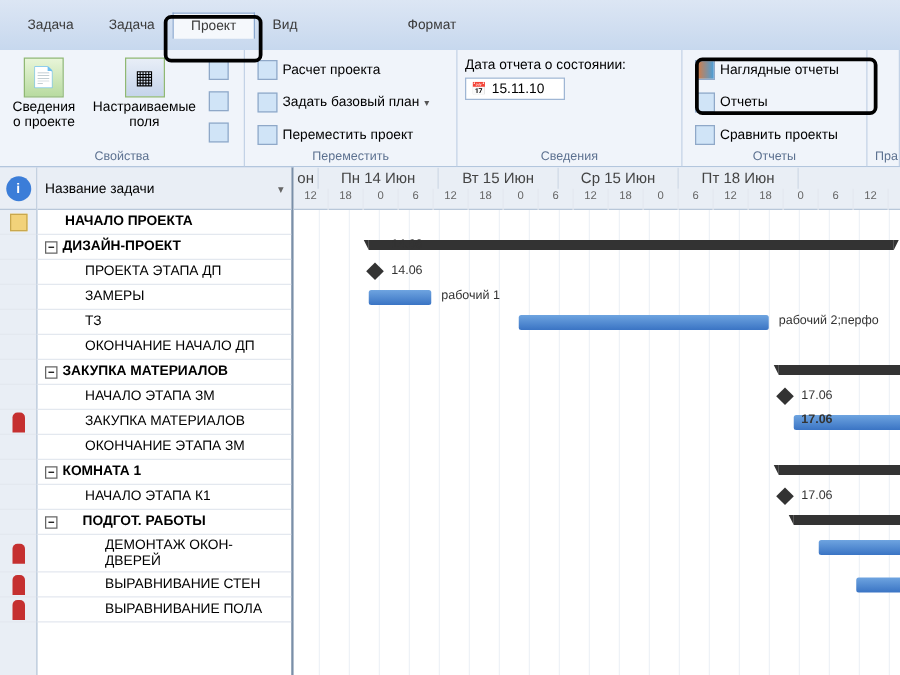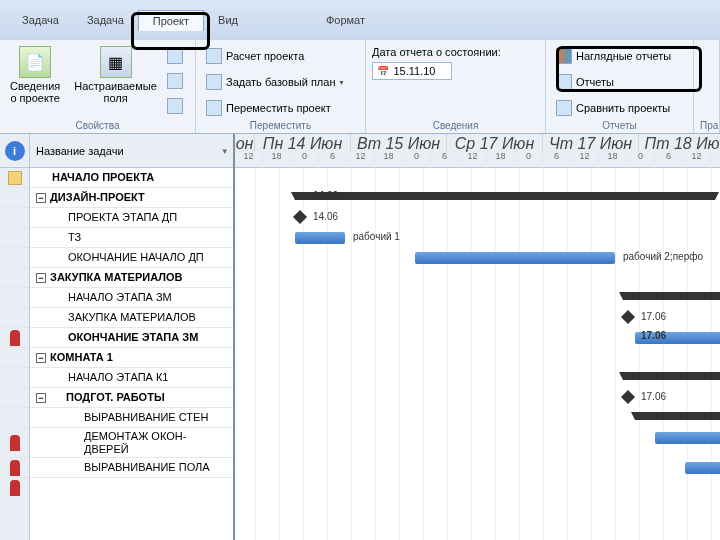--- a/index.html
+++ b/index.html
@@ -25,21 +25,21 @@
 .left-col .flag { width: 14px; height: 14px; margin: 4px auto; background: #f2d27a; border: 1px solid #c9a84e; }
 .left-col .man { width: 10px; height: 16px; margin: 2px auto; background: #c53030; border-radius: 4px 4px 0 0; }
 .task-col { width: 205px; border-right: 2px solid #7a8fa8; }
 .task-header { background: #e9eef5; border-bottom: 1px solid #b8c7d9; padding: 4px 6px; display: flex; justify-content: space-between; align-items: center; height: 34px; }
 .task-row { height: 20px; border-bottom: 1px solid #e3e8ef; padding: 3px 6px 3px 6px; display: flex; align-items: center; white-space: nowrap; overflow: hidden; }
 .task-row.bold { font-weight: bold; }
 .collapse { display: inline-block; width: 10px; height: 10px; border: 1px solid #666; text-align: center; line-height: 8px; font-size: 9px; margin-right: 4px; }
 .gantt { flex: 1; position: relative; overflow: hidden; background: #fff; }
 .gantt-header { height: 34px; background: #e9eef5; border-bottom: 1px solid #b8c7d9; }
 .gh-row { display: flex; height: 17px; }
-.gh-day { border-right: 1px solid #cfd9e6; text-align: center; font-size: 16px; color: #444; padding-top: 1px; font-style: italic; }
+.gh-day { border-right: 1px solid #cfd9e6; text-align: center; font-size: 12px; color: #444; padding-top: 1px; }
 .gh-hour { border-right: 1px solid #e3e8ef; text-align: center; font-size: 9px; color: #666; flex: 0 0 28px; }
 .gantt-body { position: relative; }
 .gantt-grid-v { position: absolute; top: 0; bottom: 0; width: 1px; background: #eef2f7; }
 .bar { position: absolute; height: 12px; background: linear-gradient(#6ea4e0,#3a74c4); border-radius: 2px; }
 .milestone { position: absolute; width: 10px; height: 10px; background: #333; transform: rotate(45deg); }
 .summary { position: absolute; height: 8px; background: #333; }
 .summary::before, .summary::after { content: ''; position: absolute; top: 0; width: 0; height: 0; border-top: 8px solid #333; }
 .summary::before { left: -4px; border-left: 4px solid transparent; }
 .summary::after { right: -4px; border-right: 4px solid transparent; }
 .bar-label { position: absolute; font-size: 10px; color: #333; white-space: nowrap; }
@@ -182,69 +182,71 @@
           <span style="padding-left:16px;white-space:nowrap;line-height:1.1">НАЧАЛО ПРОЕКТА</span>
         </div>
         <div class="task-row bold" style="height: 20px;">
           <span class="collapse">−</span>
           <span style="padding-left:0px;white-space:nowrap;line-height:1.1">ДИЗАЙН-ПРОЕКТ</span>
         </div>
         <div class="task-row" style="height: 20px;">
           <span style="padding-left:32px;white-space:nowrap;line-height:1.1">ПРОЕКТА ЭТАПА ДП</span>
         </div>
         <div class="task-row" style="height: 20px;">
+          <span style="padding-left:32px;white-space:nowrap;line-height:1.1">ЗАМЕРЫ</span>
+        </div>
+        <div class="task-row" style="height: 20px;">
           <span style="padding-left:32px;white-space:nowrap;line-height:1.1">ТЗ</span>
         </div>
         <div class="task-row" style="height: 20px;">
           <span style="padding-left:32px;white-space:nowrap;line-height:1.1">ОКОНЧАНИЕ НАЧАЛО ДП</span>
         </div>
         <div class="task-row bold" style="height: 20px;">
           <span class="collapse">−</span>
           <span style="padding-left:0px;white-space:nowrap;line-height:1.1">ЗАКУПКА МАТЕРИАЛОВ</span>
         </div>
         <div class="task-row" style="height: 20px;">
           <span style="padding-left:32px;white-space:nowrap;line-height:1.1">НАЧАЛО ЭТАПА ЗМ</span>
         </div>
         <div class="task-row" style="height: 20px;">
           <span style="padding-left:32px;white-space:nowrap;line-height:1.1">ЗАКУПКА МАТЕРИАЛОВ</span>
         </div>
-        <div class="task-row" style="height: 20px; font-weight: bold;">
+        <div class="task-row" style="height: 20px;">
           <span style="padding-left:32px;white-space:nowrap;line-height:1.1">ОКОНЧАНИЕ ЭТАПА ЗМ</span>
         </div>
         <div class="task-row bold" style="height: 20px;">
           <span class="collapse">−</span>
           <span style="padding-left:0px;white-space:nowrap;line-height:1.1">КОМНАТА 1</span>
         </div>
         <div class="task-row" style="height: 20px;">
           <span style="padding-left:32px;white-space:nowrap;line-height:1.1">НАЧАЛО ЭТАПА К1</span>
         </div>
         <div class="task-row bold" style="height: 20px;">
           <span class="collapse">−</span>
           <span style="padding-left:16px;white-space:nowrap;line-height:1.1">ПОДГОТ. РАБОТЫ</span>
         </div>
-        <div class="task-row" style="height: 20px;">
-          <span style="padding-left:48px;white-space:nowrap;line-height:1.1">ВЫРАВНИВАНИЕ СТЕН</span>
-        </div>
         <div class="task-row" style="height: 30px;">
           <span style="padding-left:48px;white-space:normal;line-height:1.1">ДЕМОНТАЖ ОКОН-ДВЕРЕЙ</span>
+        </div>
+        <div class="task-row" style="height: 20px;">
+          <span style="padding-left:48px;white-space:nowrap;line-height:1.1">ВЫРАВНИВАНИЕ СТЕН</span>
         </div>
         <div class="task-row" style="height: 20px;">
           <span style="padding-left:48px;white-space:nowrap;line-height:1.1">ВЫРАВНИВАНИЕ ПОЛА</span>
         </div>
       </div>
   </div>
 
   <div class="gantt">
     <div class="gantt-header">
       <div class="gh-row" id="gh-days">
           <div class="gh-day" style="flex: 0 0 20px;">он</div>
           <div class="gh-day" style="flex: 0 0 96px;">Пн 14 Июн</div>
           <div class="gh-day" style="flex: 0 0 96px;">Вт 15 Июн</div>
-          <div class="gh-day" style="flex: 0 0 96px;">Ср 17 Июн</div>
-          <div class="gh-day" style="flex: 0 0 96px;">Чт 17 Июн</div>
+          <div class="gh-day" style="flex: 0 0 96px;">Ср 15 Июн</div>
           <div class="gh-day" style="flex: 0 0 96px;">Пт 18 Июн</div>
         </div>
       <div class="gh-row" id="gh-hours">
           <div class="gh-hour">12</div>
           <div class="gh-hour">18</div>
           <div class="gh-hour">0</div>
           <div class="gh-hour">6</div>
           <div class="gh-hour">12</div>
           <div class="gh-hour">18</div>
           <div class="gh-hour">0</div>

